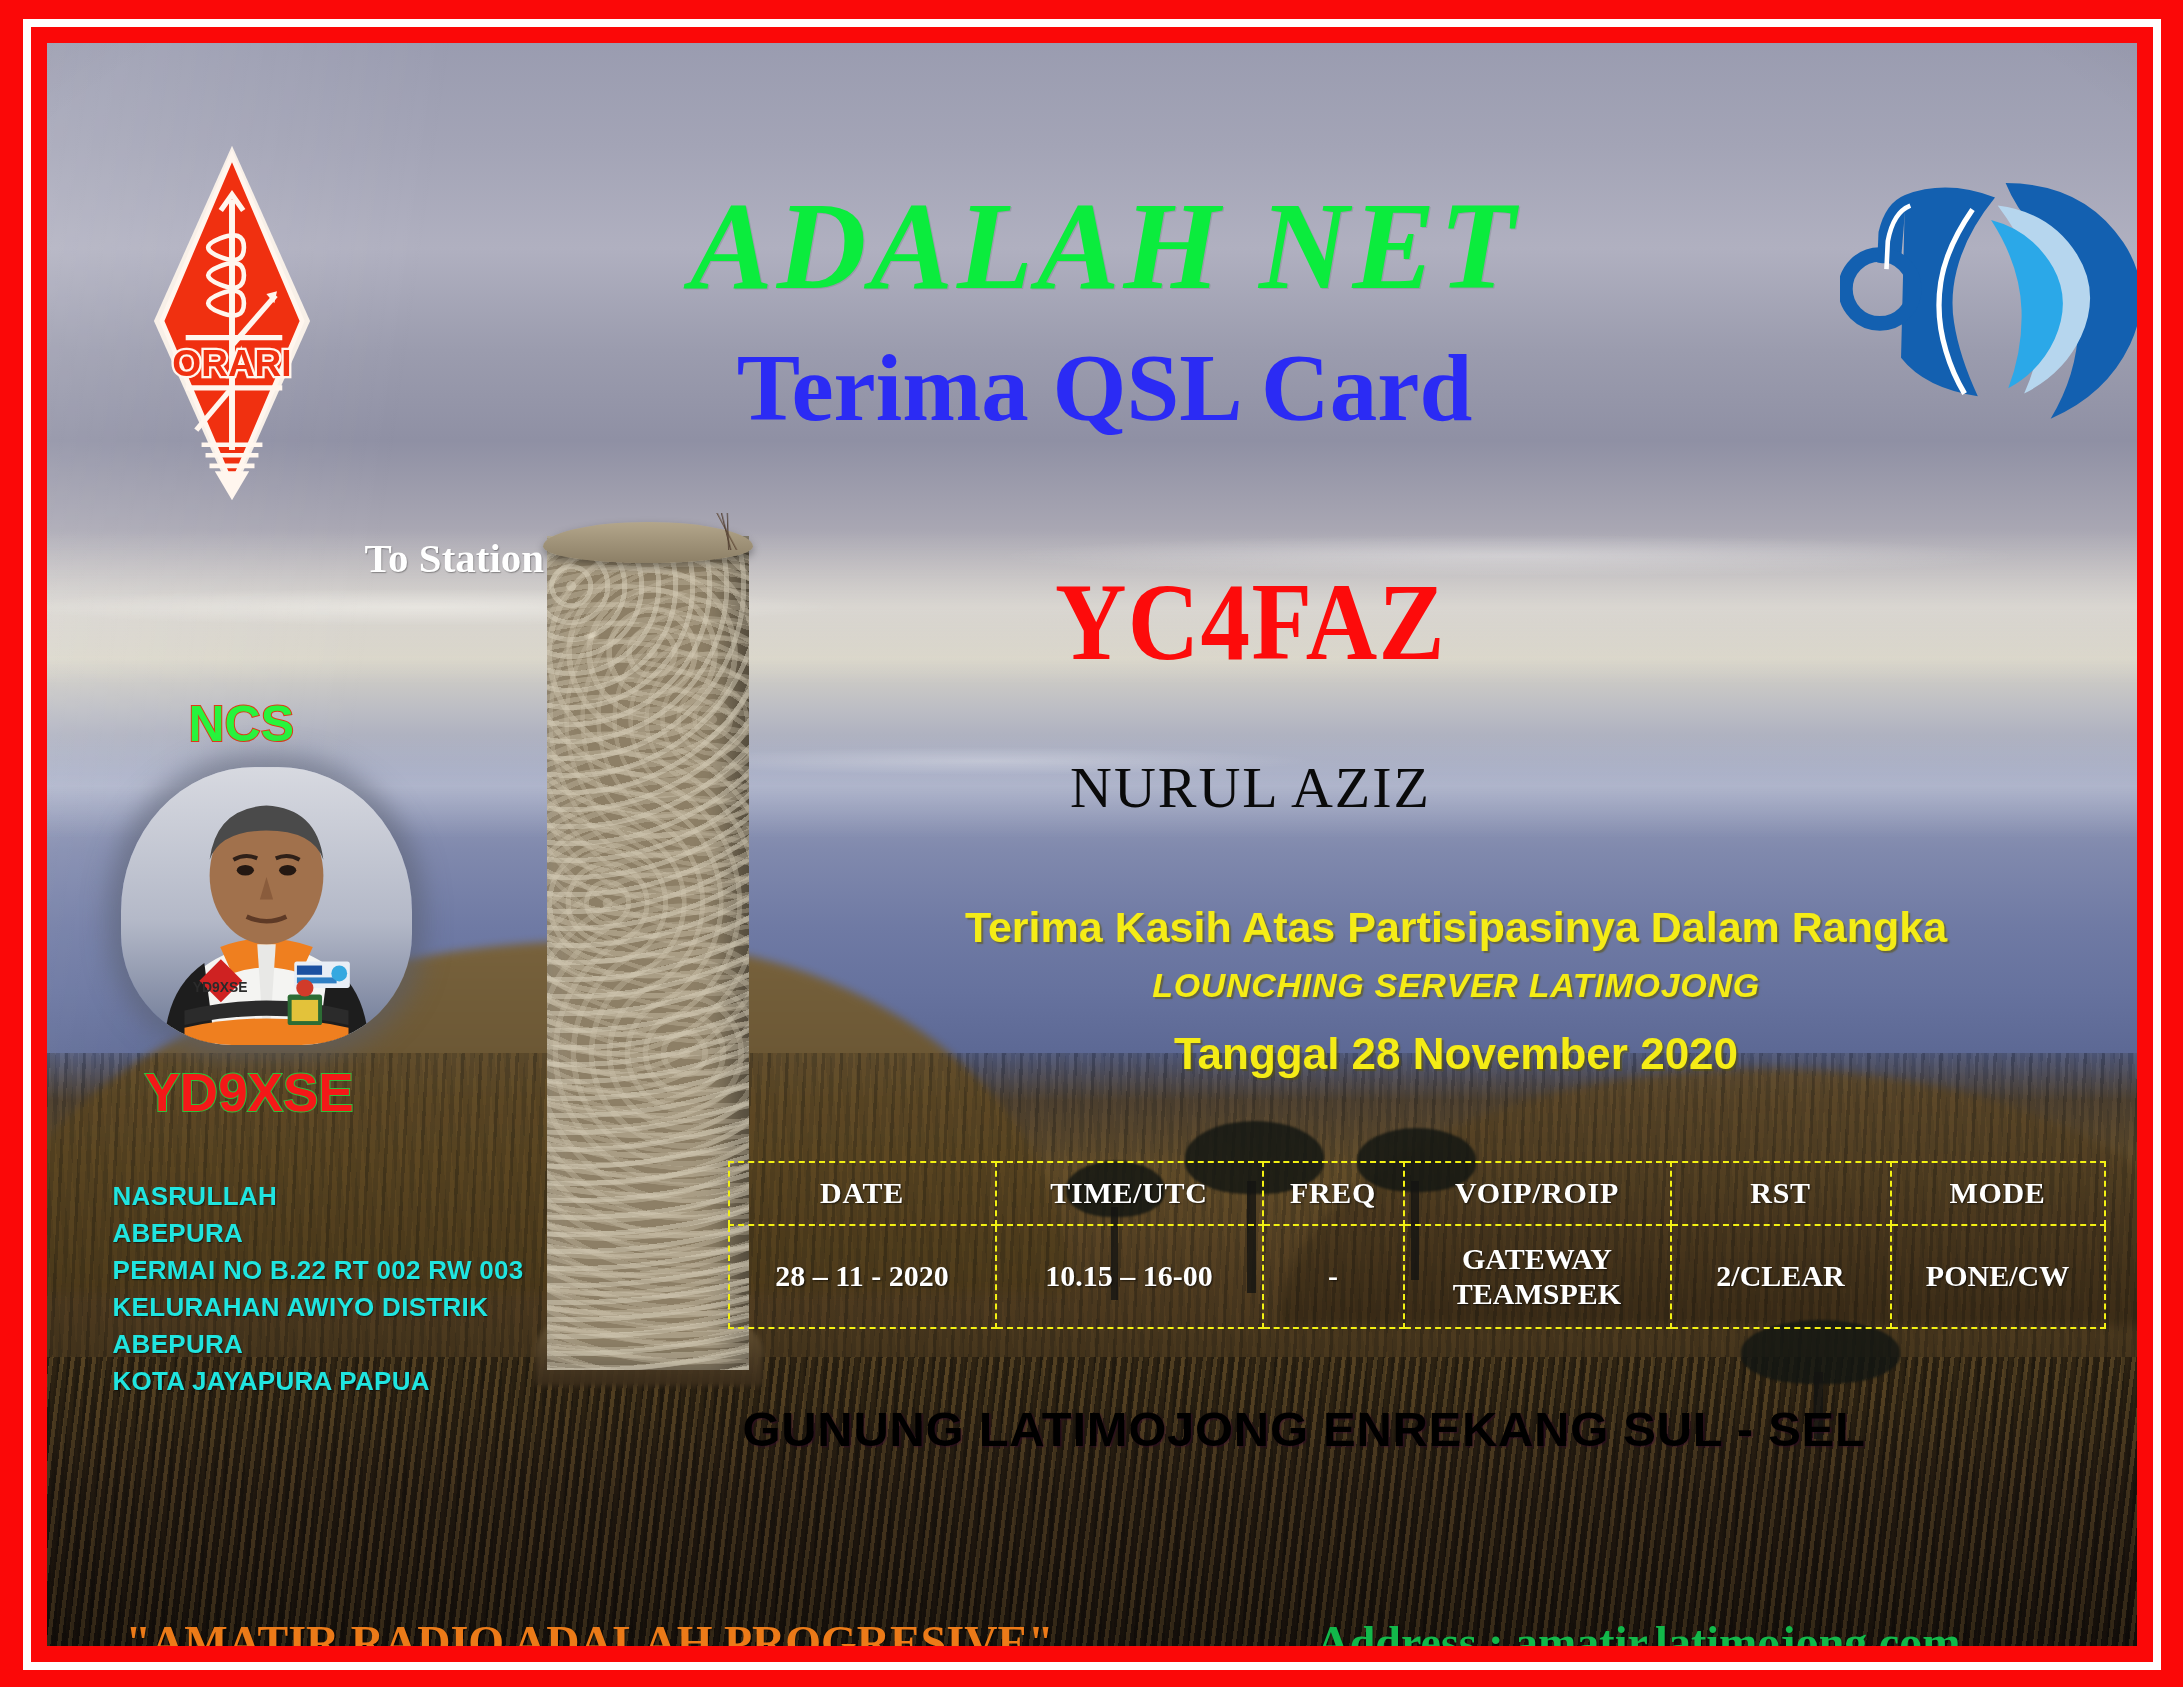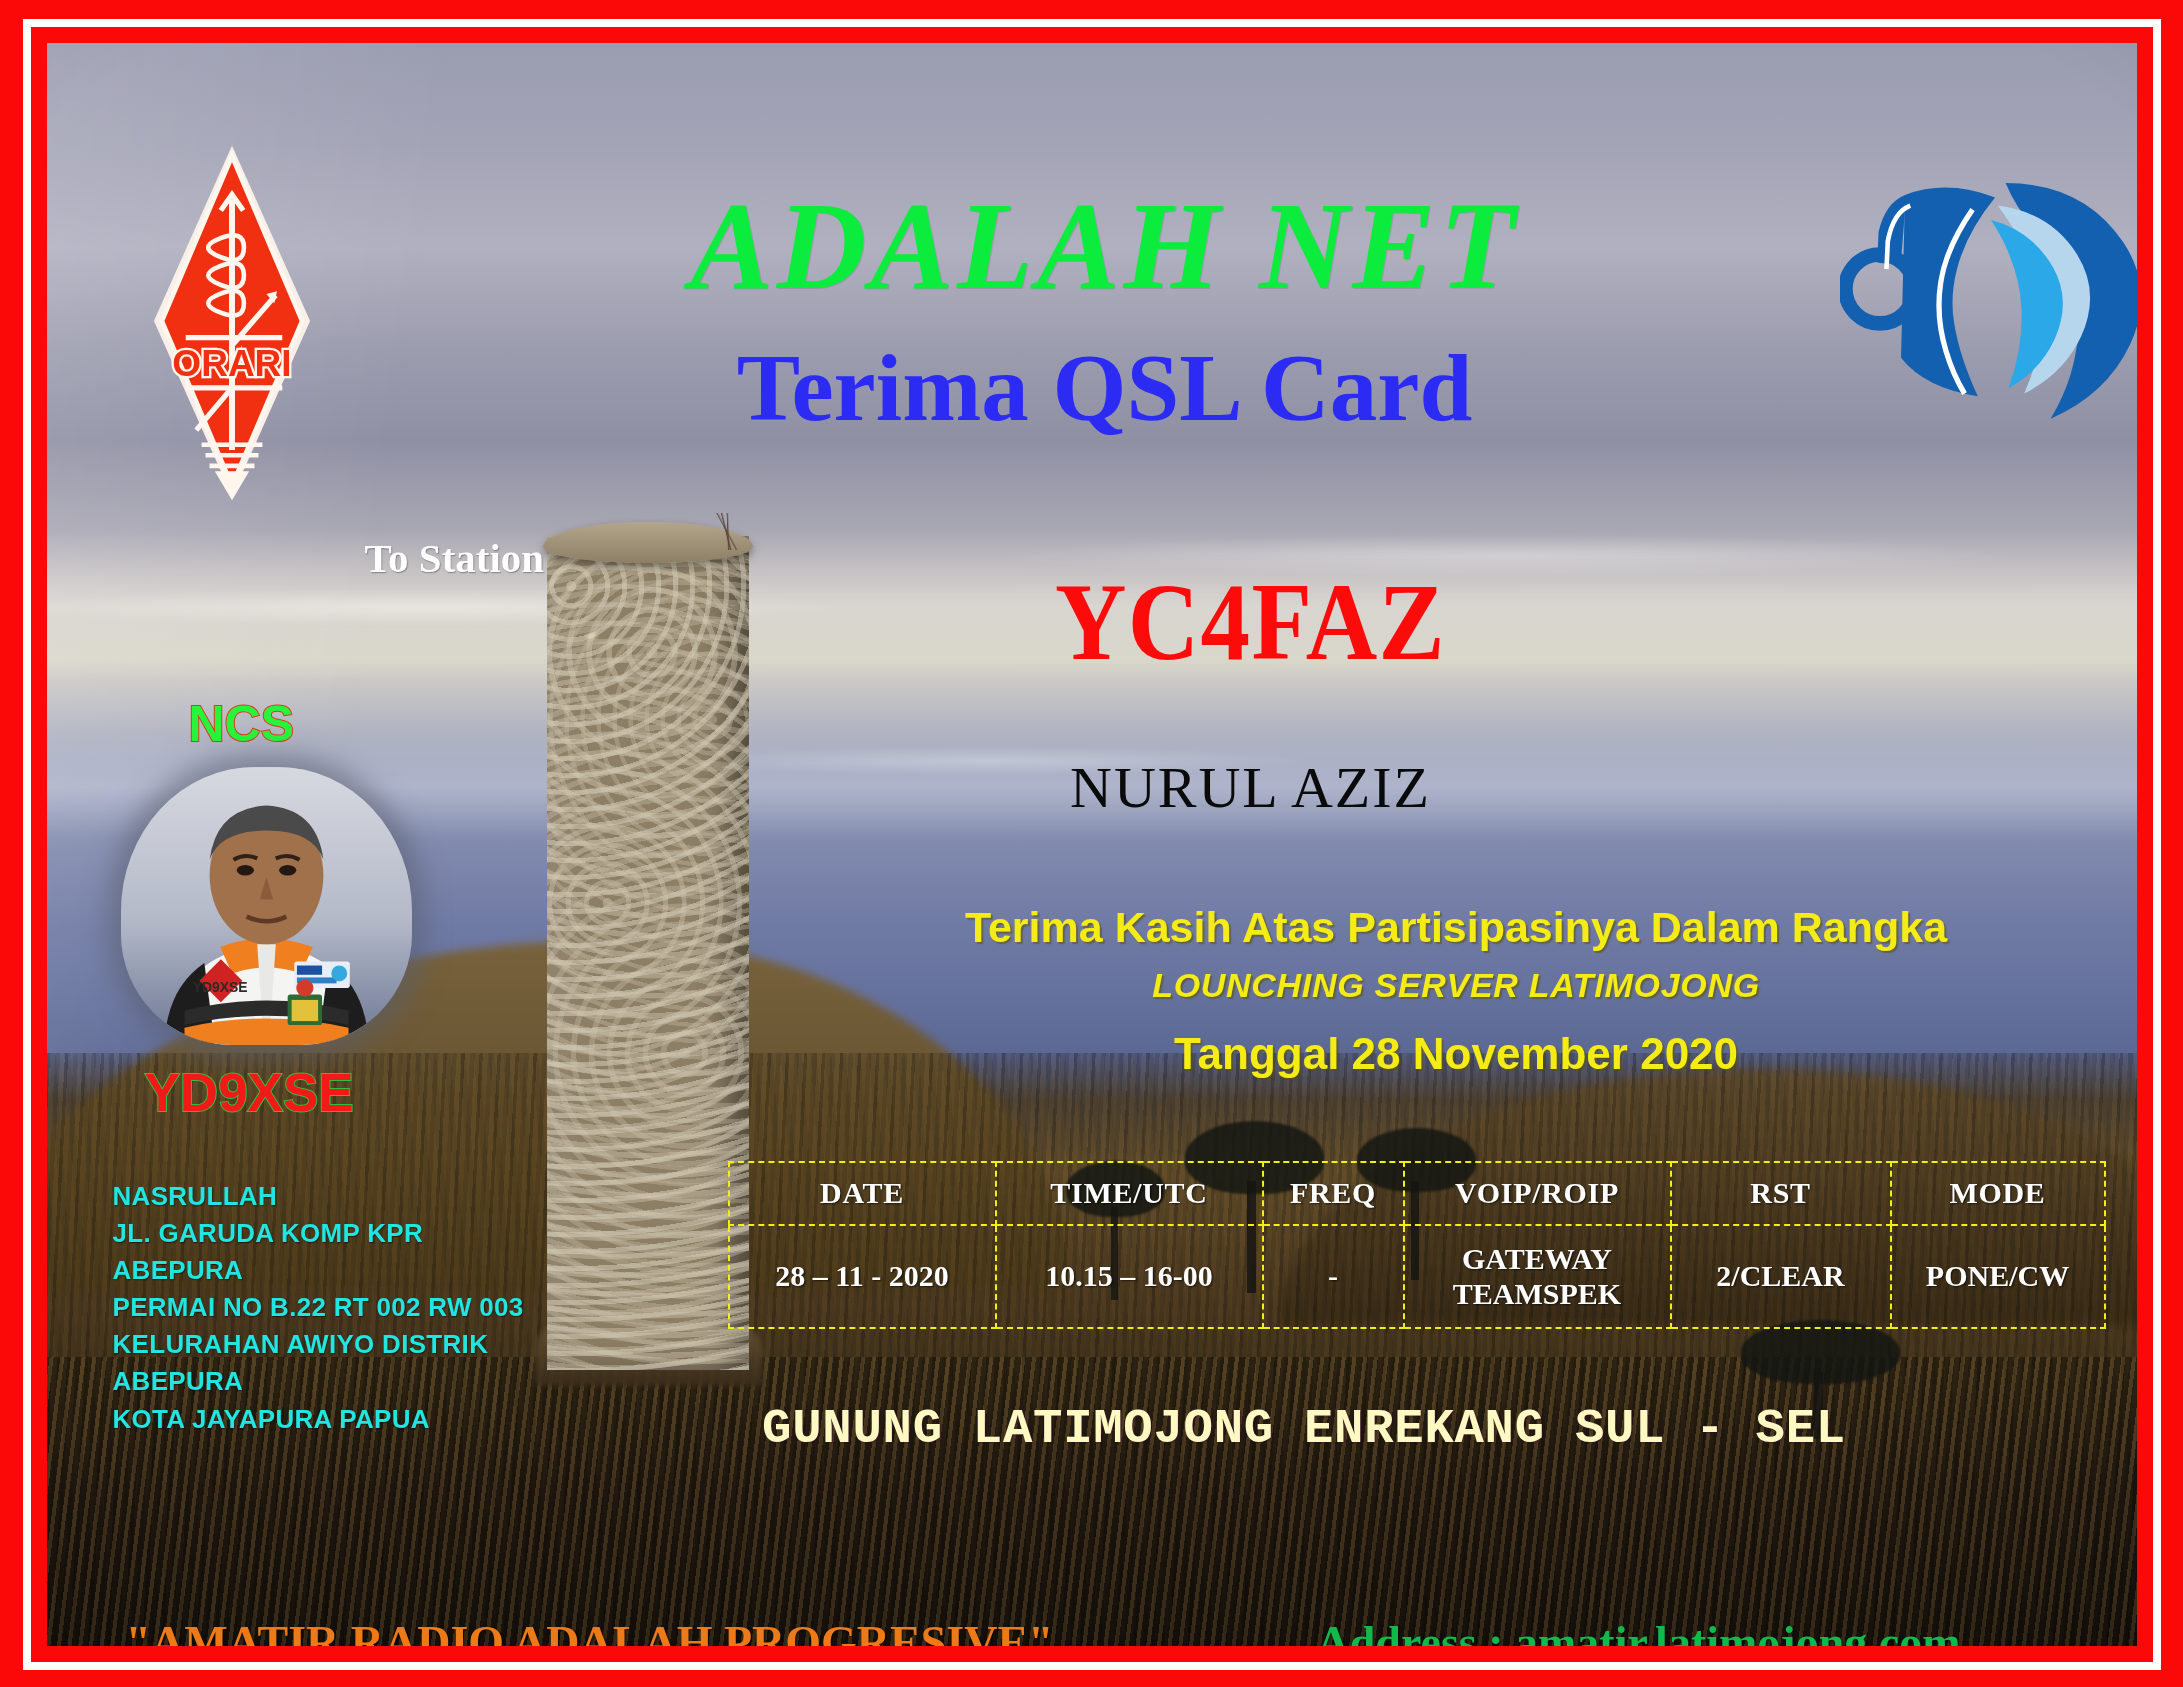--- a/index.html
+++ b/index.html
@@ -355,23 +355,23 @@
   .col-time{width:265px;}
   .col-freq{width:139px;}
   .col-voip{width:265px;}
   .col-rst{width:218px;}
   .col-mode{width:212px;}
 
   
   #mountain-caption{
     position:absolute;left:629px;top:1358px;width:1257px;
     text-align:center;
-    font-family:Liberation Mono, monospace;
+    font-family:Liberation Sans, sans-serif;
     font-size:49px;font-weight:bold;
-    color:#fef9c3;
+    color:#000000;
     letter-spacing:0.7px;
     white-space:nowrap;
     text-shadow:1.3px 1.3px 2px rgba(60,0,50,.45);
   }
 
   
   #footer-slogan{
     position:absolute;left:79px;top:1573px;
     font-family:"Liberation Serif", serif;
     font-size:46px;font-weight:bold;
@@ -521,21 +521,20 @@
               <path d="M234 138 q18 -8 36 2" fill="none" stroke="#2f2018" stroke-width="6"></path>
               <path d="M220 166 l-10 34 l20 0 z" fill="#8a5c3c"></path>
               <path d="M190 226 q30 14 60 0" fill="none" stroke="#5e3a26" stroke-width="7"></path>
               <text x="150" y="340" font-family="Liberation Sans, sans-serif" font-size="21" font-weight="bold" fill="#2b2b2b" text-anchor="middle">YD9XSE</text>
             </svg>
           </div>
           <div id="ncs-callsign">YD9XSE</div>
 
           <div id="address-block">
             <div>NASRULLAH</div>
-            <div>JL. GARUDA KOMP KPR</div>
             <div>ABEPURA</div>
             <div>PERMAI NO B.22 RT 002 RW 003</div>
             <div>KELURAHAN AWIYO DISTRIK</div>
             <div>ABEPURA</div>
             <div>KOTA JAYAPURA PAPUA</div>
           </div>
 
           <table id="qso-table">
             <thead>
               <tr>

